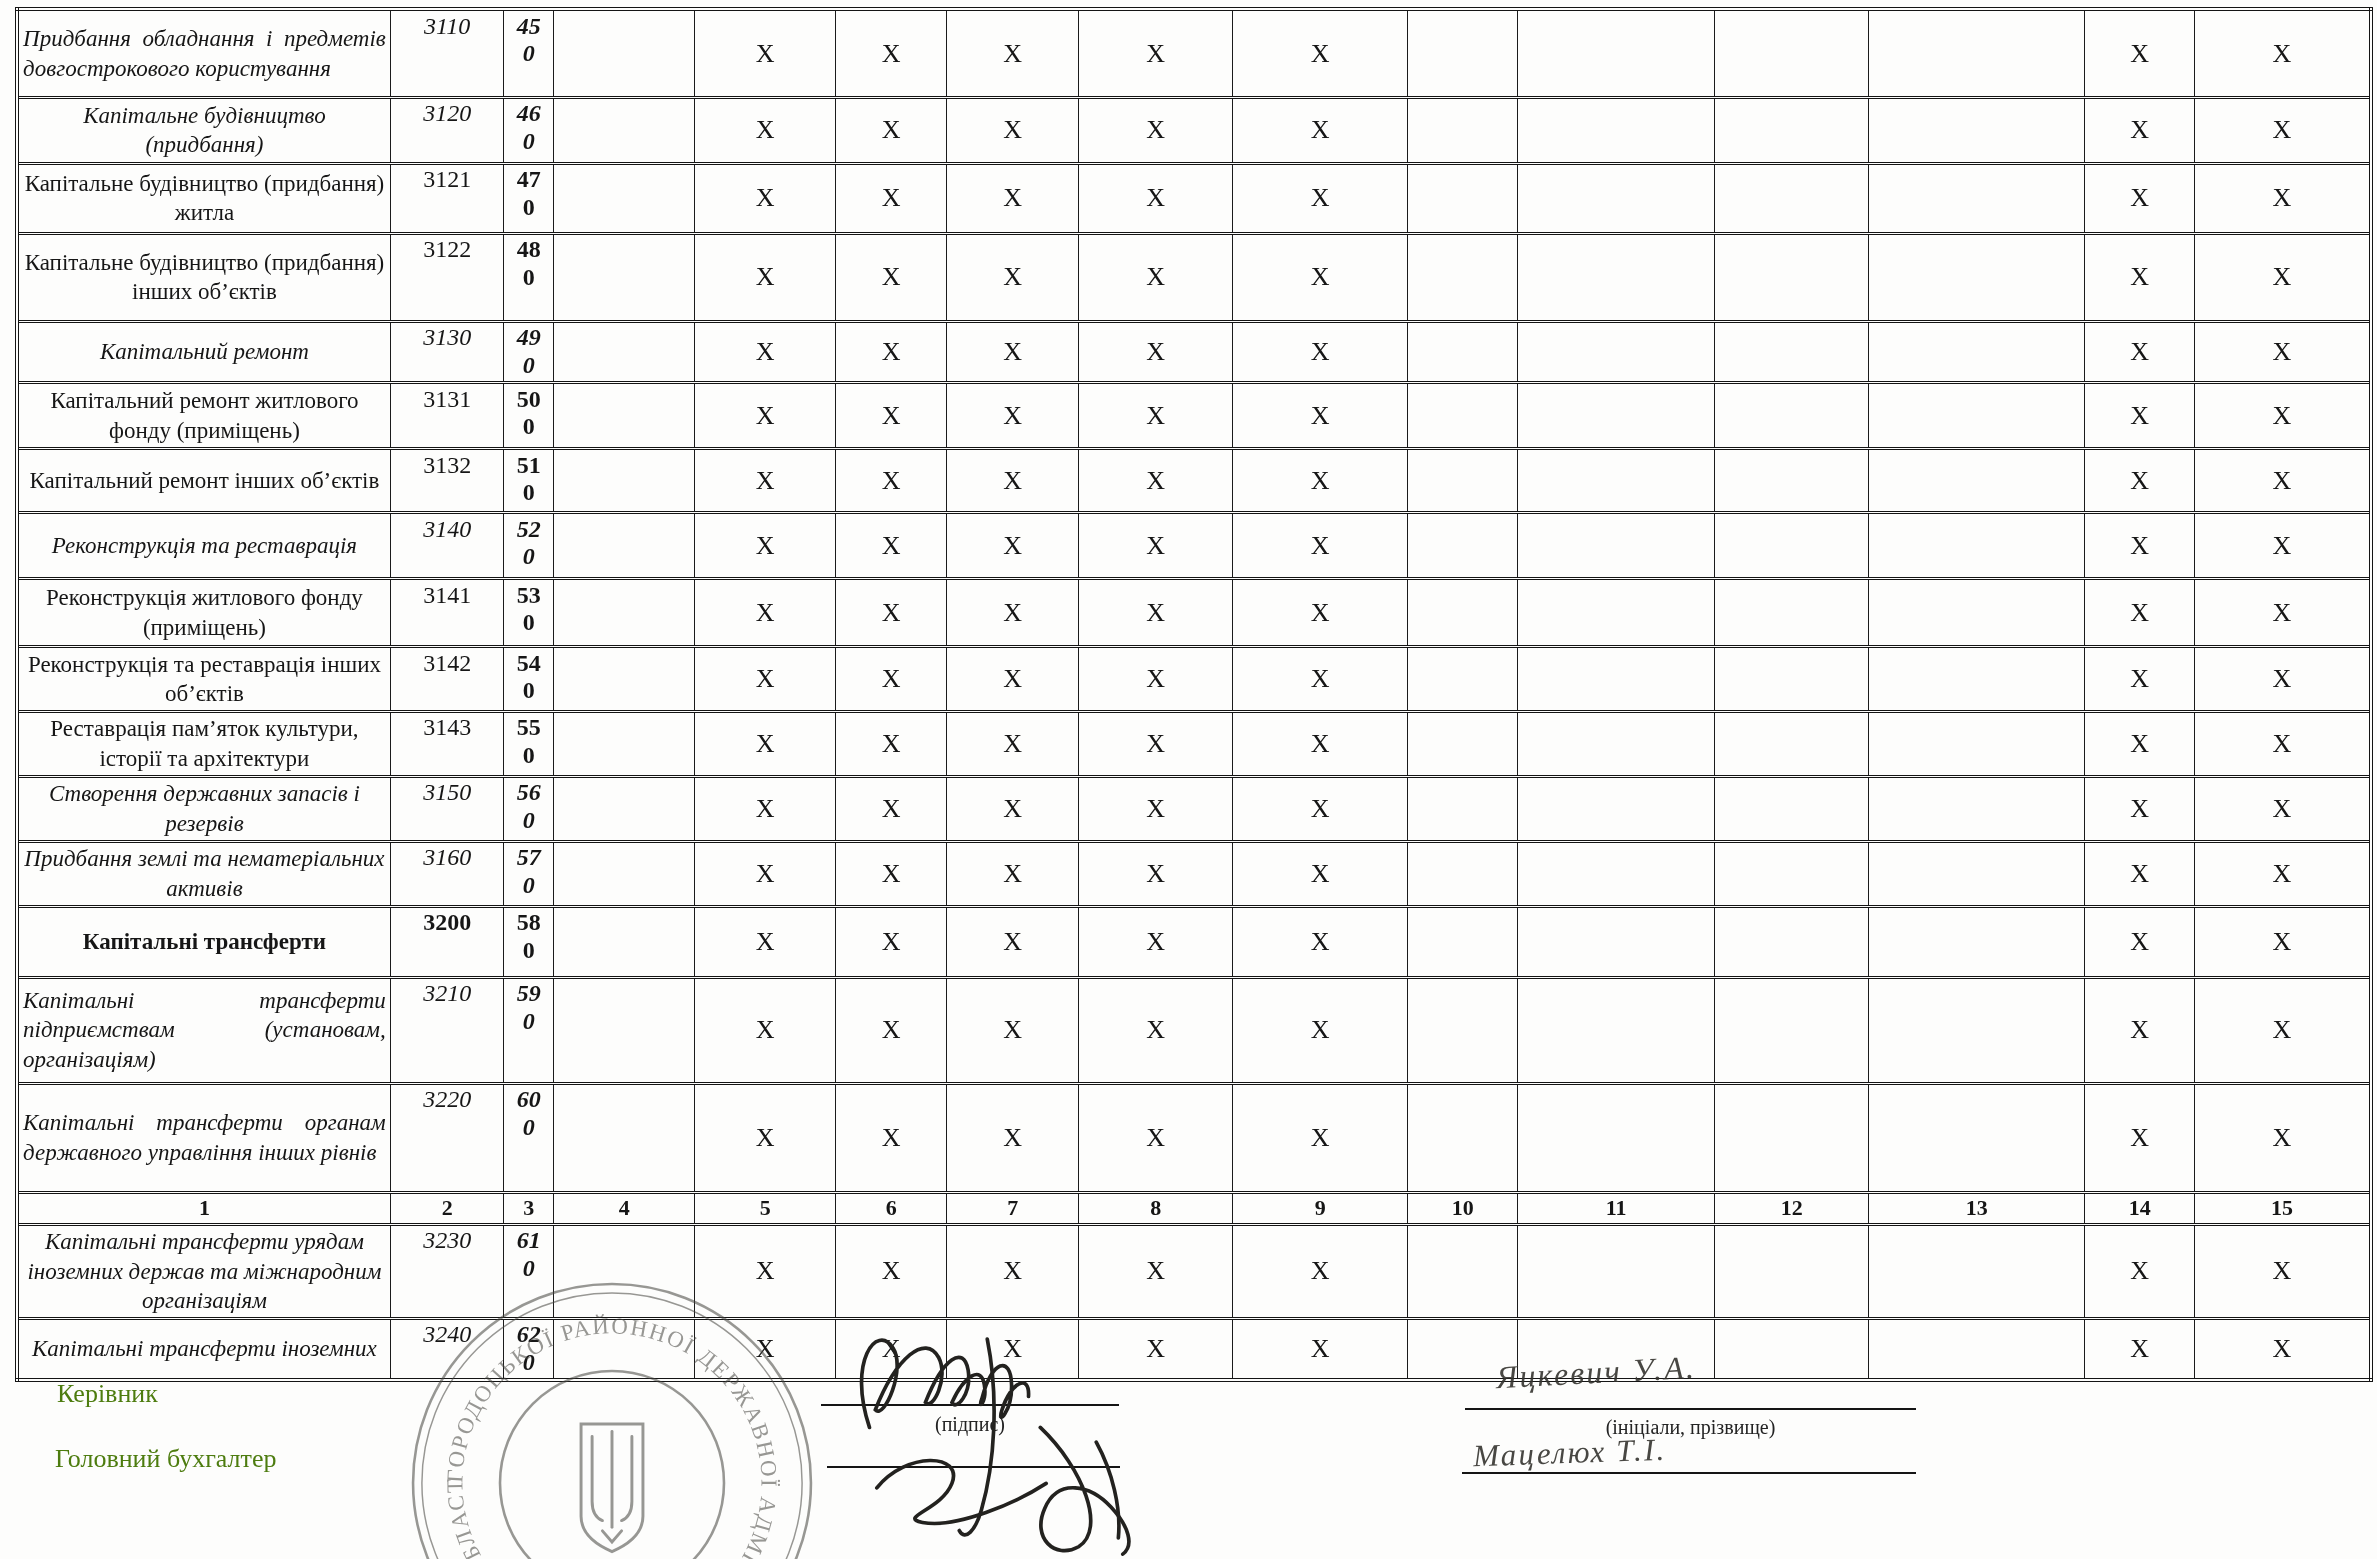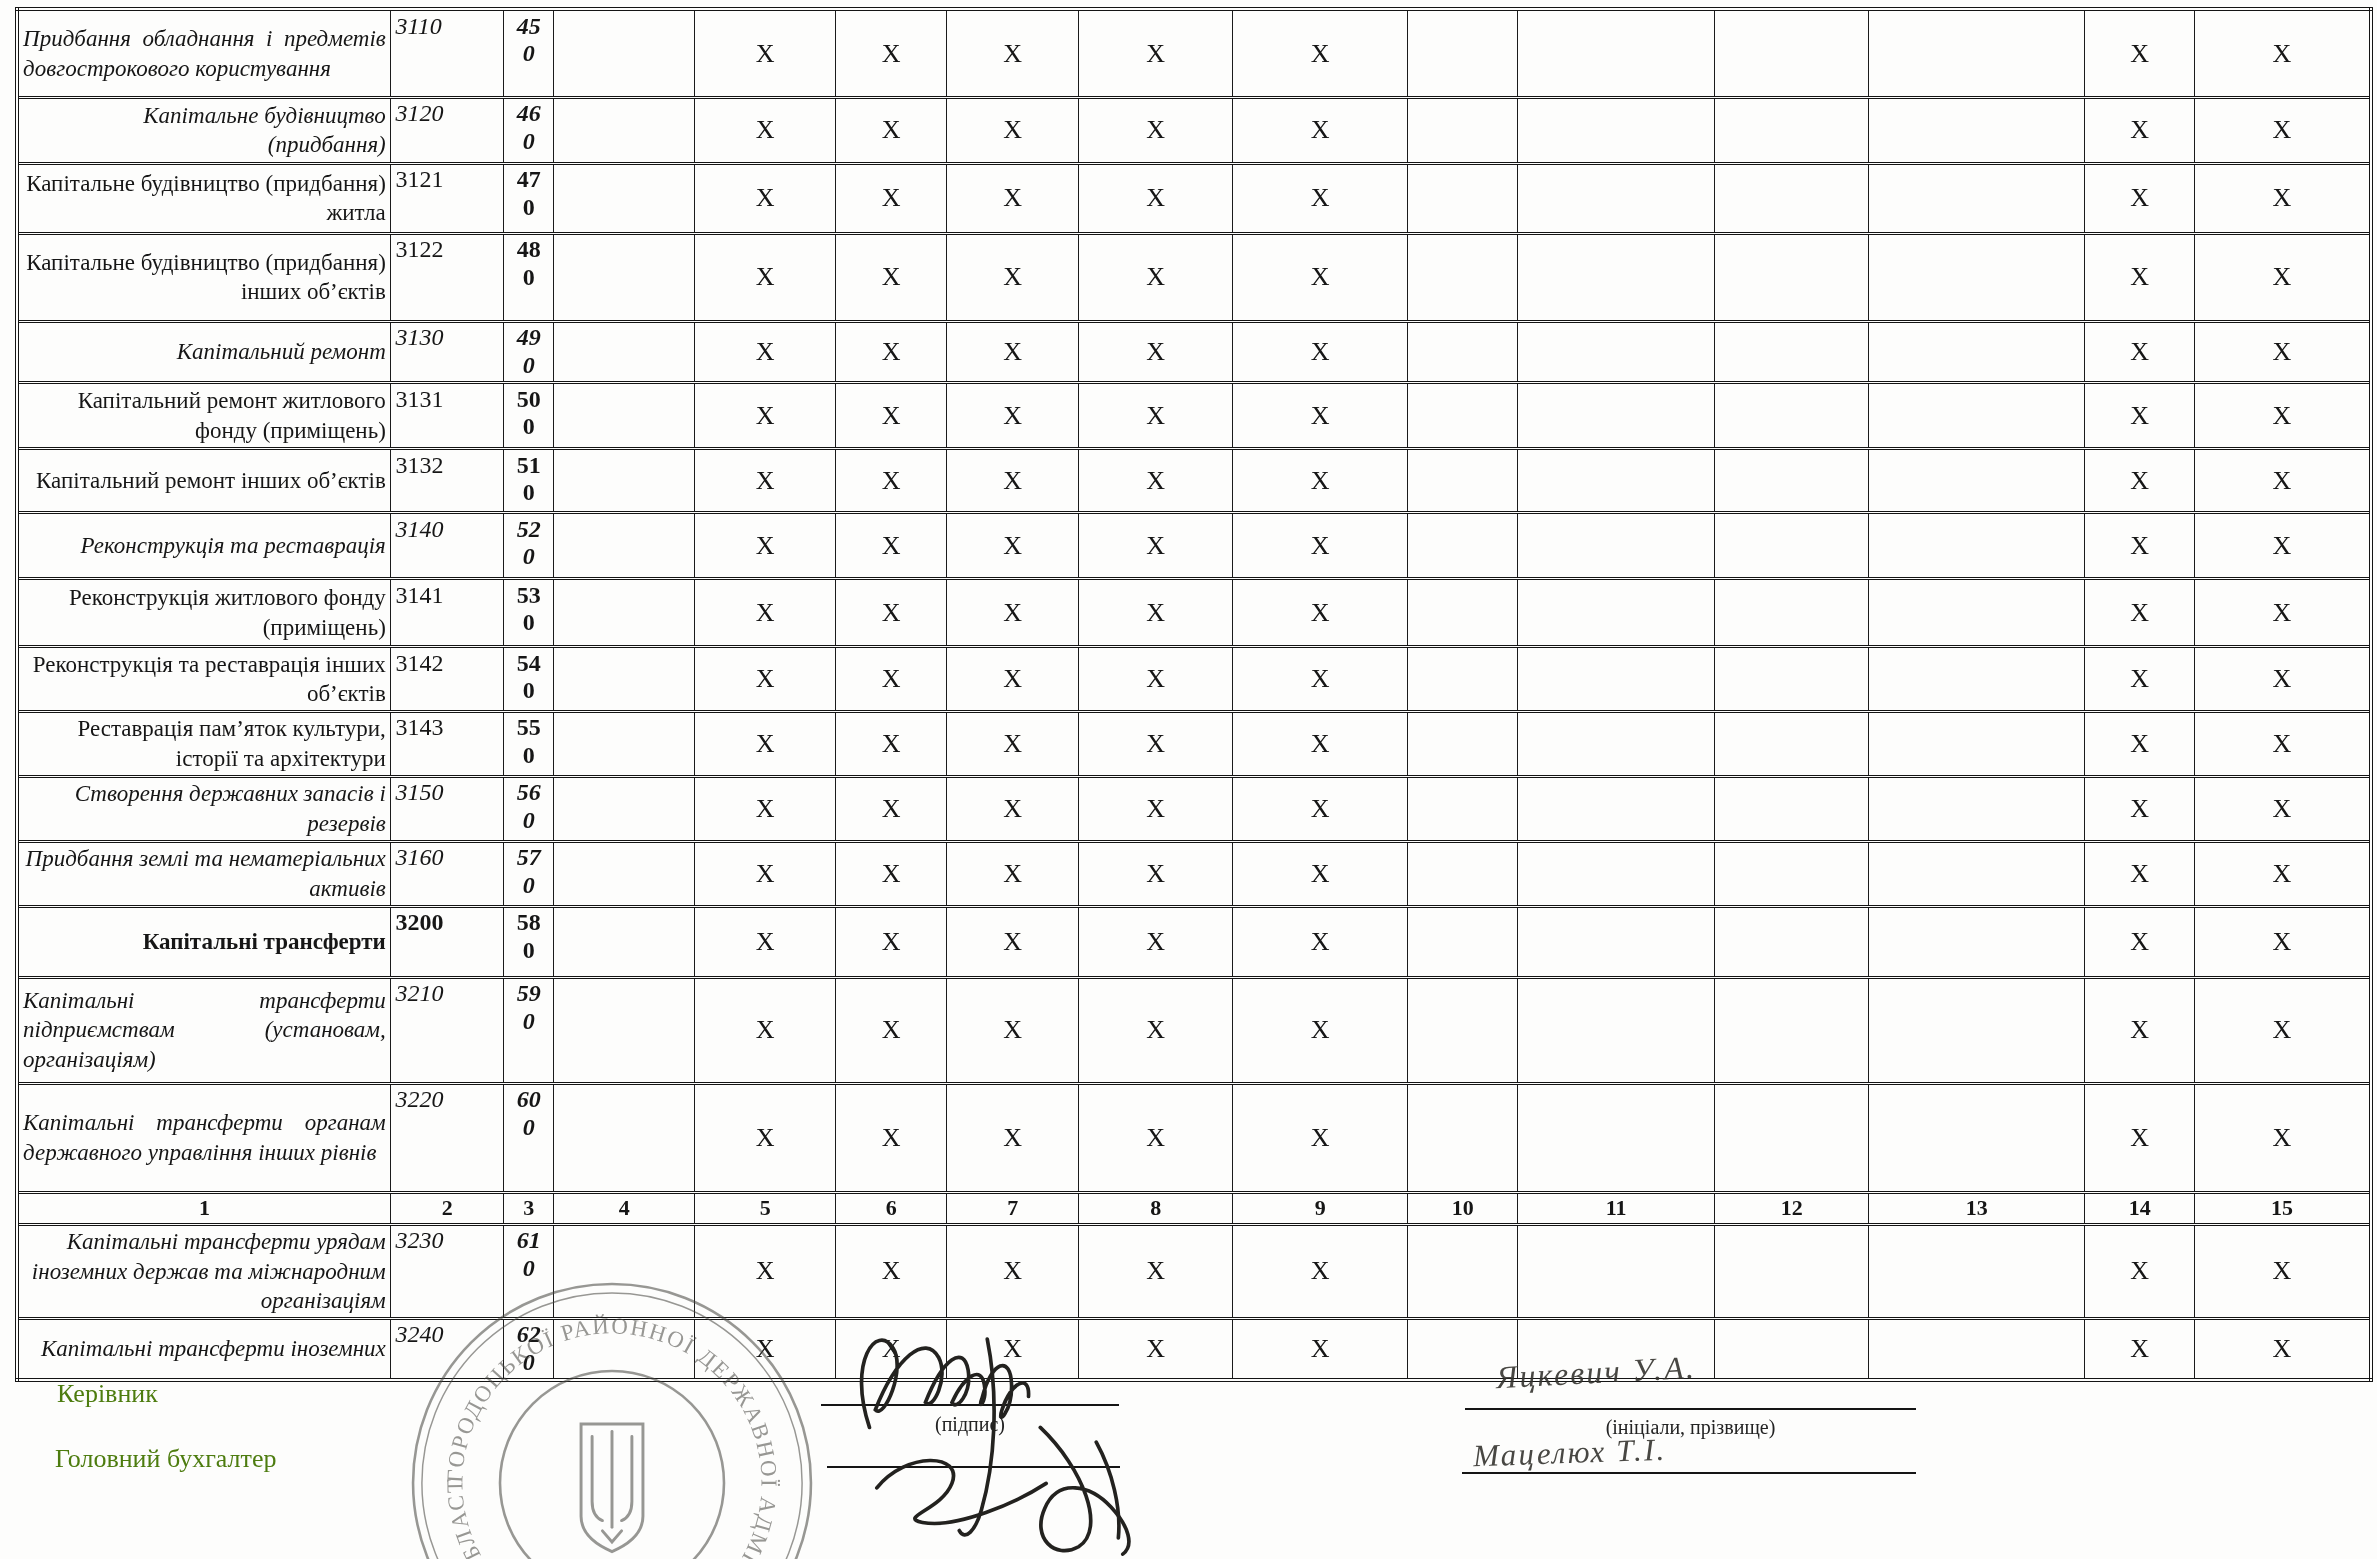--- a/index.html
+++ b/index.html
@@ -23,25 +23,25 @@
     border:1.5px solid #1b1b1b;
     border-top:3.7px double #141414;
     border-bottom:3.7px double #141414;
     padding:1.5px 4.4px;
     overflow:hidden;
   }
   td.label{
     font-size:23px;line-height:1.28;
     vertical-align:middle;
     padding-left:10.3px;padding-right:7.4px;
-    text-align:right;
+    text-align:center;
   }
   tr.justify td.label{text-align:justify;}
   td.code{
-    font-size:24px;vertical-align:top;padding-top:4.4px;
+    font-size:24px;text-align:center;vertical-align:top;padding-top:4.4px;
   }
   td.lineno{
     font-size:24px;text-align:center;vertical-align:top;padding-top:4.4px;line-height:1.15;font-weight:bold;
   }
   td.xcell{
     font-size:26px;text-align:center;vertical-align:middle;
     font-family:"Liberation Serif","DejaVu Serif",serif;
   }
   tr.italic td.label, tr.italic td.code, tr.italic td.lineno{font-style:italic;}
   tr.bold td.label, tr.bold td.code, tr.bold td.lineno{font-weight:bold;}

